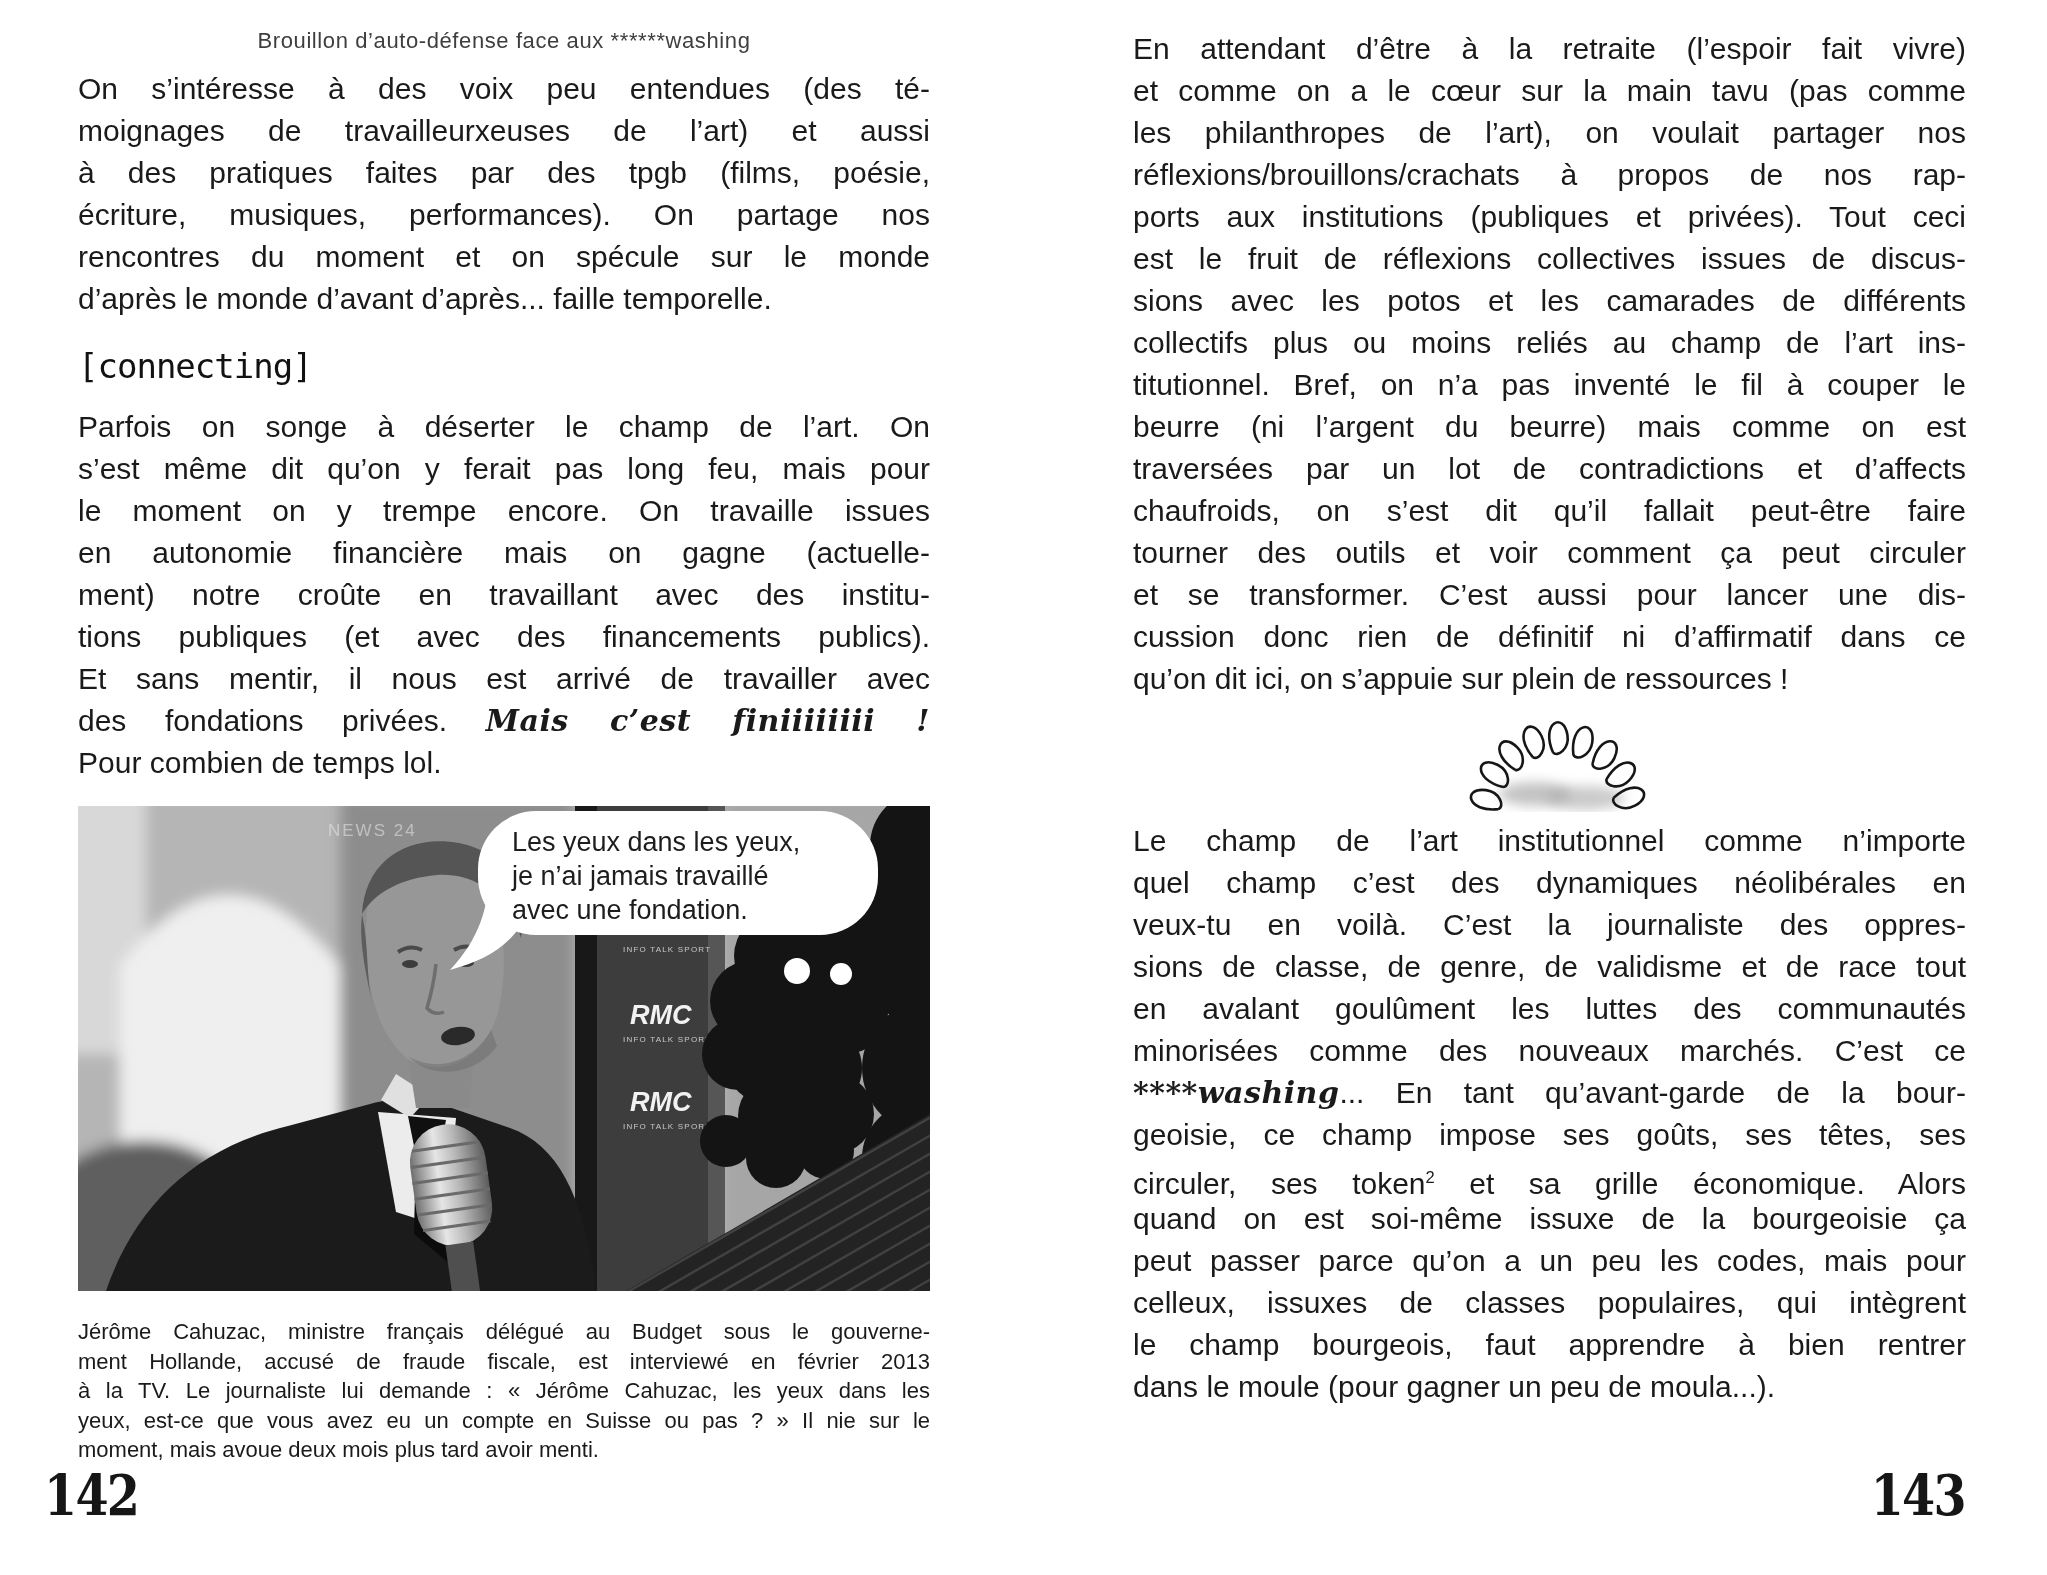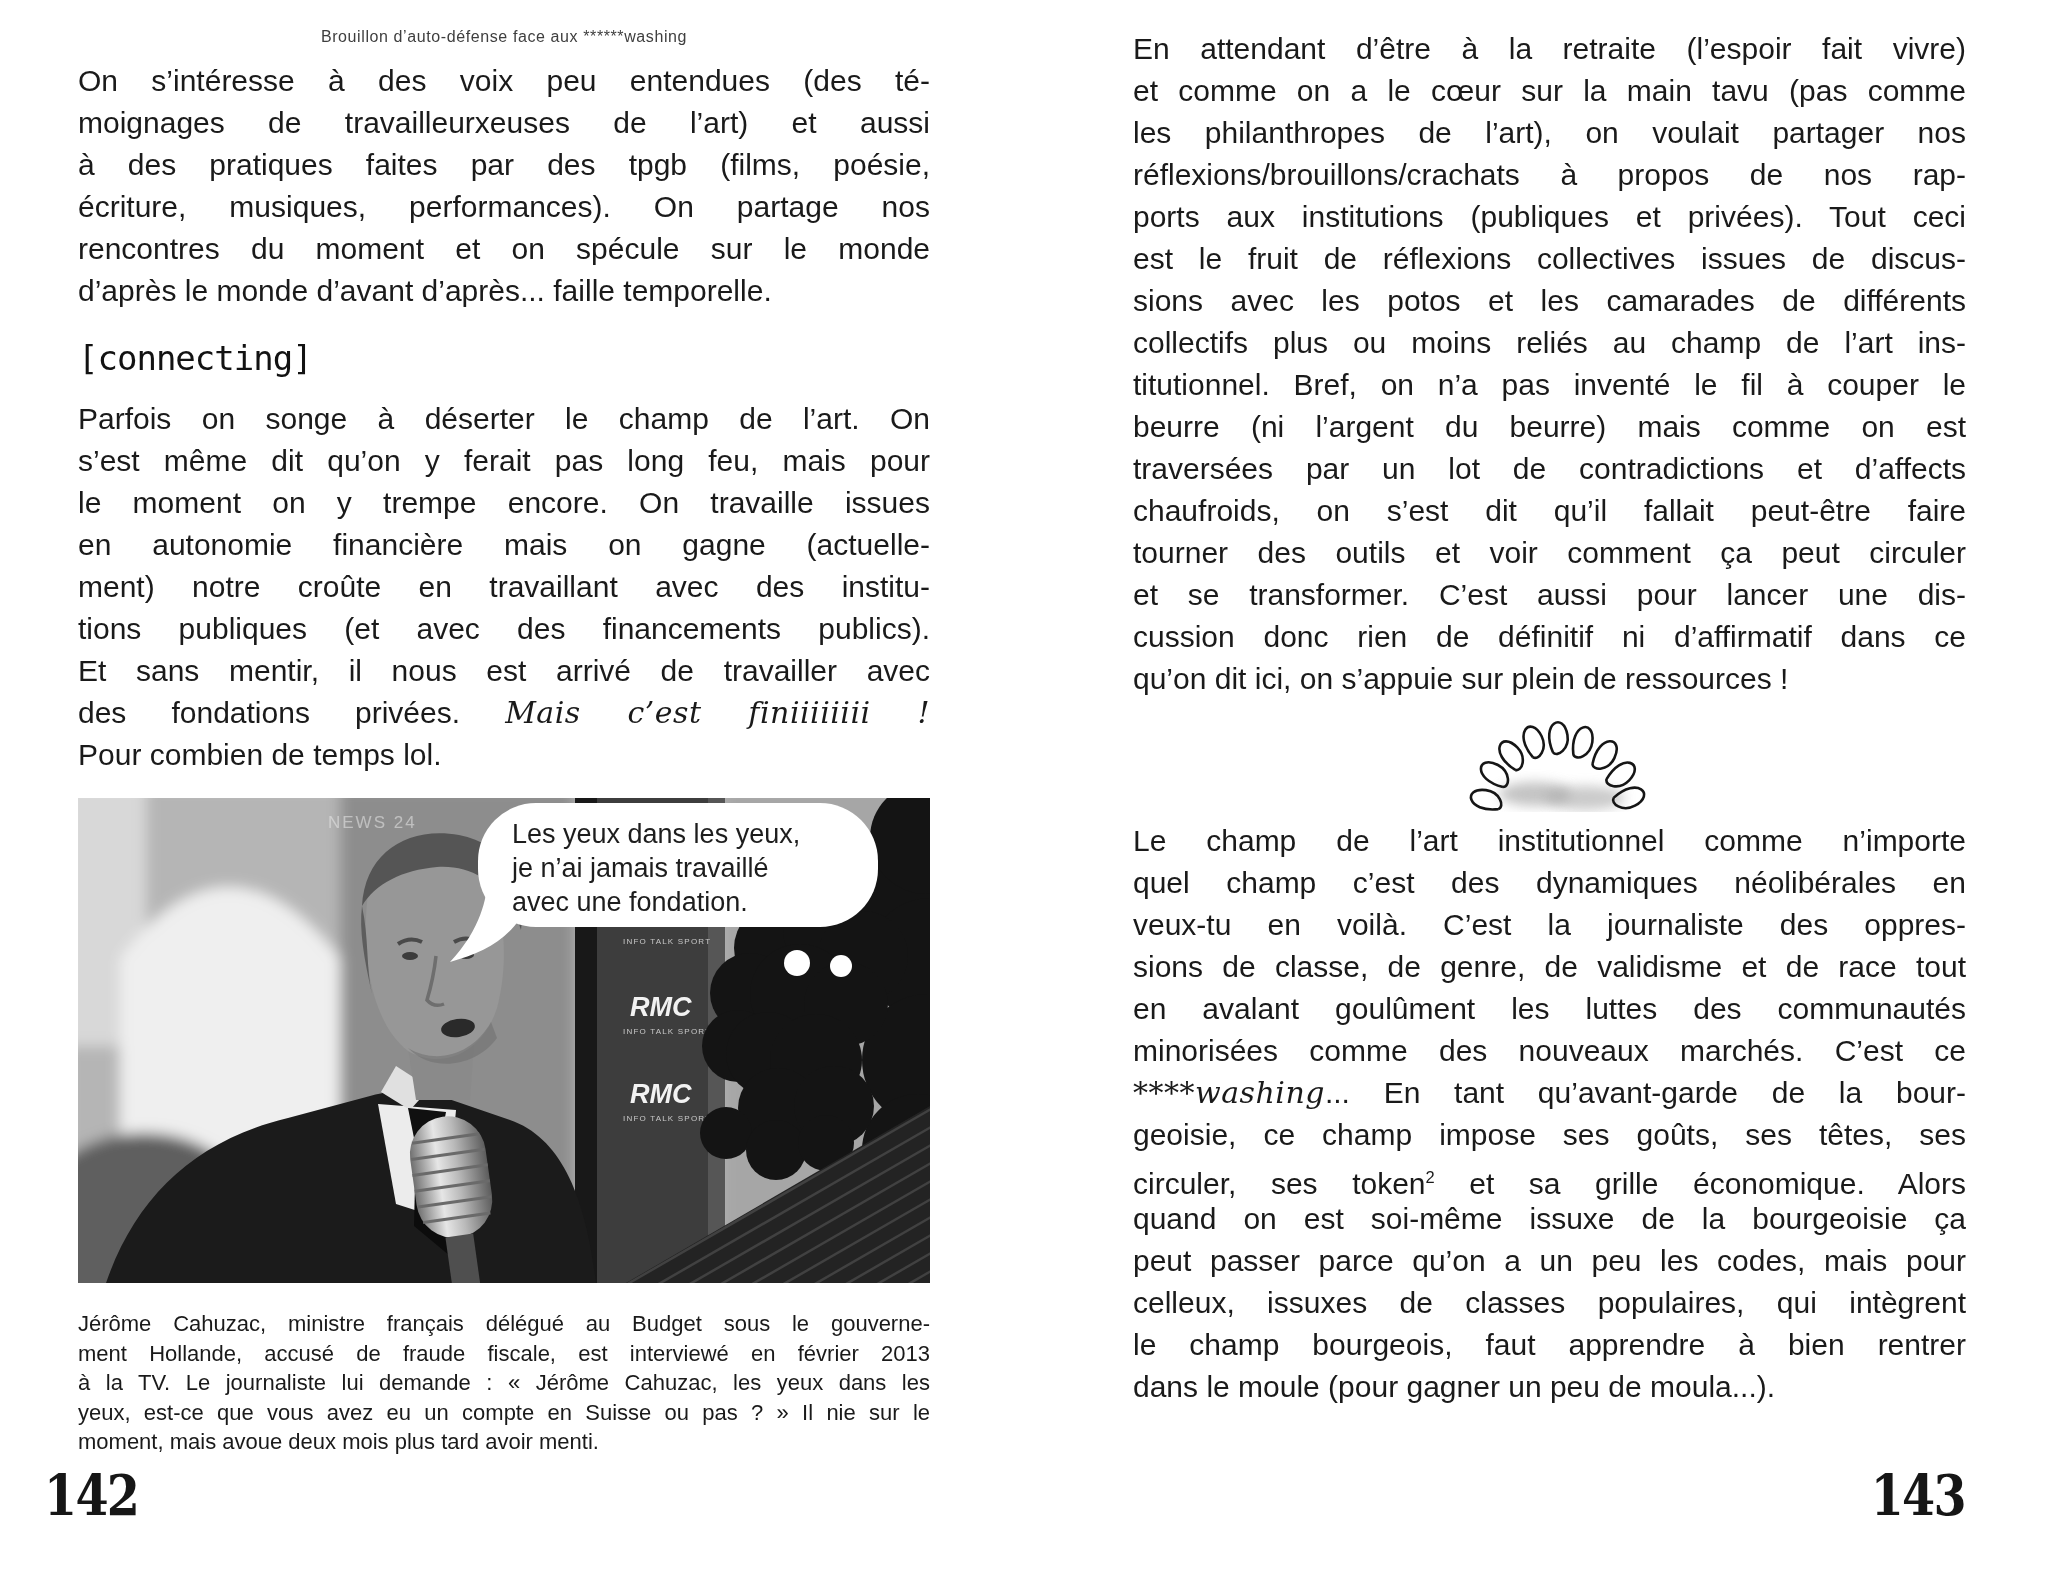--- a/index.html
+++ b/index.html
@@ -1,26 +1,26 @@
 <!DOCTYPE html>
 <html><head>
 <meta charset="utf-8">
 <style>
   html,body{margin:0;padding:0;background:#ffffff;}
   .sheet{position:relative;width:2047px;height:1575px;background:#ffffff;overflow:hidden;
          font-family:"Liberation Sans",sans-serif;color:#1a1a1a;}
   .page{position:absolute;top:28px;}
   .page-left{left:78px;width:852px;}
   .page-right{left:1133px;width:833px;}
-  .running-head{font-size:16px;color:#2e2e2e;text-align:center;letter-spacing:.6px;
+  .running-head{font-size:22px;color:#2e2e2e;text-align:center;letter-spacing:.6px;
                 opacity:.92;margin-bottom:14px;font-weight:400;}
   .body-text{font-size:30px;line-height:42px;}
   .ln{height:42px;text-align:justify;text-align-last:justify;white-space:nowrap_off;overflow:visible;}
   .ln-left{text-align-last:left;}
-  .grungy{font-family:"DejaVu Serif",serif;font-weight:400;font-style:italic;letter-spacing:.5px;}
+  .grungy{font-family:"DejaVu Serif",serif;font-weight:700;font-style:italic;letter-spacing:.5px;}
   .grungy-head{font-family:"DejaVu Sans Mono",monospace;font-weight:400;font-size:34px;
                letter-spacing:-1px;margin:26px 0 20px 0;color:#121212;}
   .photo-wrap{margin-top:22px;line-height:0;}
   .caption{margin-top:26px;font-size:22px;line-height:29.5px;}
   .caption .ln{height:29.5px;}
   .pagenum{position:absolute;font-family:"DejaVu Serif",serif;font-weight:700;font-size:56px;
            color:#161616;letter-spacing:-2px;}
   .pagenum-left{left:44px;top:1462px;transform:scaleX(.85);transform-origin:left bottom;}
   .pagenum-right{right:82px;top:1462px;transform:scaleX(.85);transform-origin:right bottom;}
   .squiggle-wrap{margin:12px 0 8px 330px;line-height:0;}

